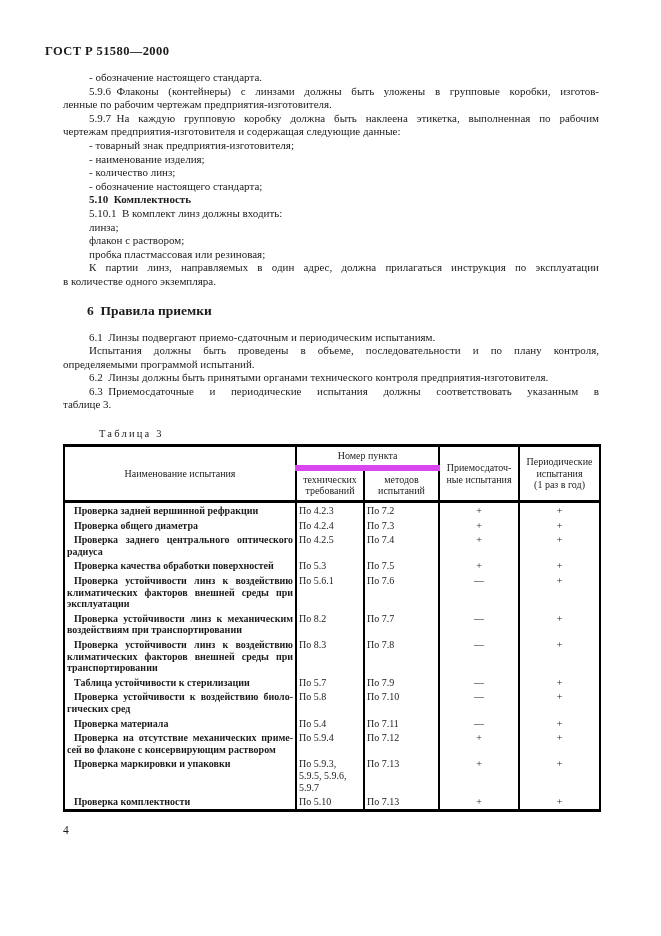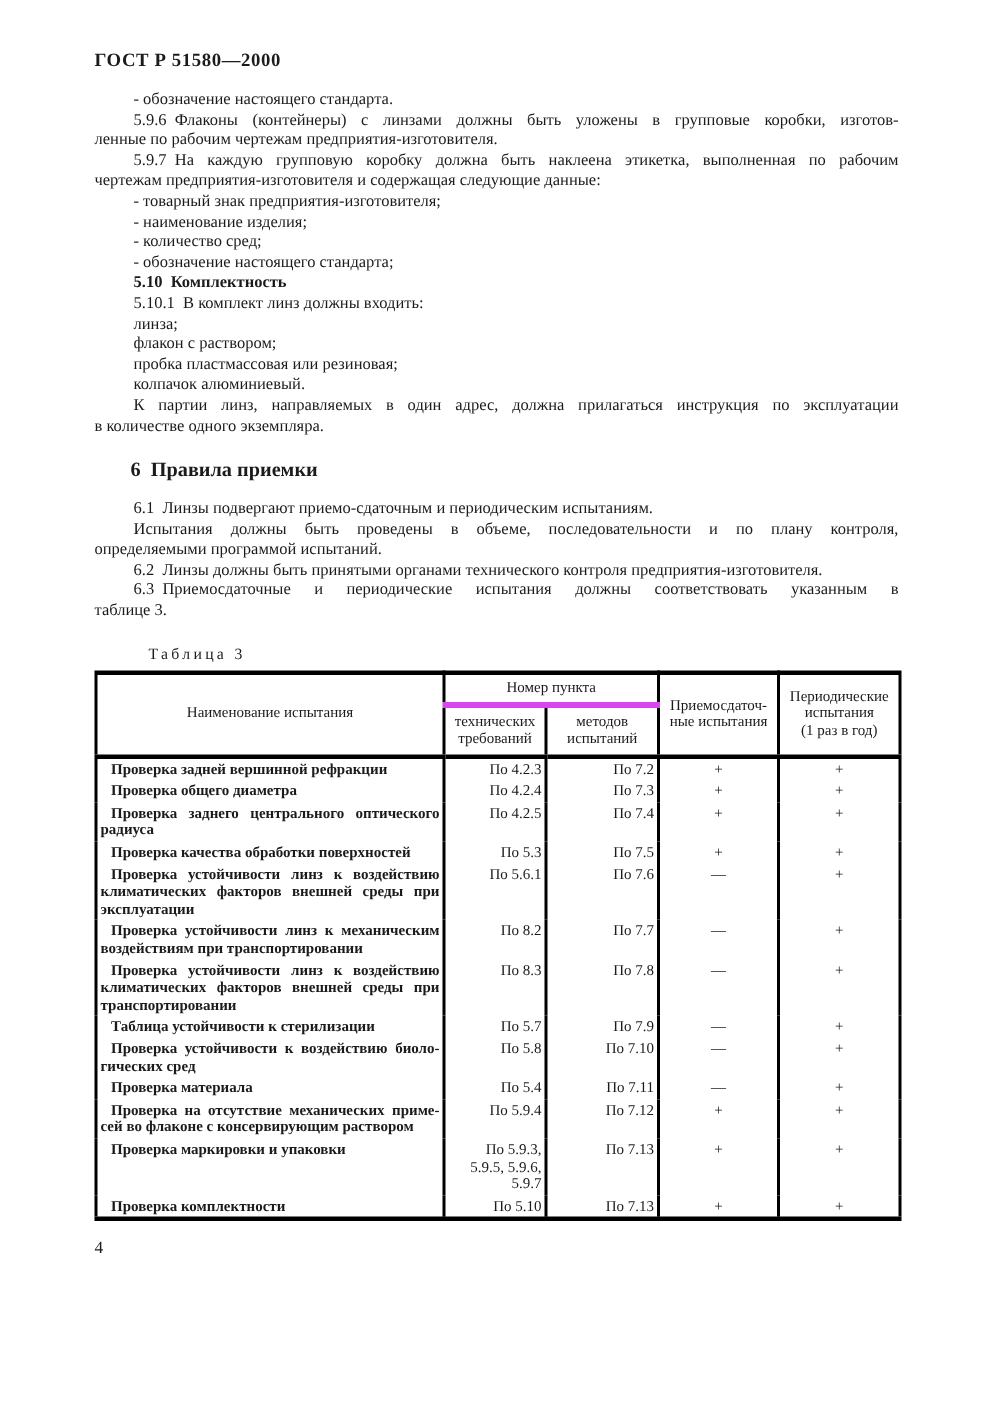--- a/index.html
+++ b/index.html
@@ -5,22 +5,22 @@
   html, body { margin: 0; padding: 0; }
   body {
     width: 661px; height: 936px;
     background: #ffffff;
     font-family: "Liberation Serif", "DejaVu Serif", serif;
     color: #1b1b1b;
   }
   .page { width: 661px; height: 936px; overflow: hidden; background: #ffffff; }
 
   .doc-header {
-    padding-top: 33px;
-    margin-left: 63px;
+    padding-top: 44px;
+    margin-left: 45px;
     font-weight: bold;
     font-size: 12.5px;
     line-height: 15px;
     letter-spacing: 0.4px;
   }
 
   .content {
     margin: 12px 62px 0 63px;
     width: 536px;
     font-size: 11px;
@@ -54,21 +54,21 @@
     line-height: 11.6px;
     border: 2px solid #000;
     border-top-width: 3px;
     border-bottom-width: 3px;
   }
   .gost th, .gost td {
     border-left: 2px solid #000;
     border-right: 2px solid #000;
   }
   .gost thead th {
-    border-bottom: 4px solid #d946ef;
+    border-bottom: 6px solid #d946ef;
     text-align: center;
     vertical-align: middle;
     font-weight: normal;
     padding: 2px;
     white-space: pre-line;
   }
   .gost thead tr.sub th,
   .gost thead th[rowspan] { border-bottom: 3px solid #000; }
   .gost thead tr.grp { height: 22px; }
   .gost thead tr.sub { height: 34px; }
@@ -78,21 +78,21 @@
     vertical-align: top;
     padding: 2px 2px 1px 2px;
   }
   td.cname {
     text-align: justify;
     text-indent: 7px;
     padding-left: 3px;
     padding-right: 3px;
     font-weight: bold;
   }
-  td.cnum  { text-align: right; }
+  td.cnum  { text-align: left; }
   td.cmark { text-align: center; }
 
   .page-num {
     margin: 12px 0 0 63px;
     font-size: 11.5px;
   }
 </style>
 </head>
 <body>
 
@@ -101,28 +101,27 @@
   <div class="doc-header">ГОСТ Р 51580—2000</div>
 
   <div class="content">
       <div class="line indent">- обозначение настоящего стандарта.</div>
       <div class="line indent stretch">5.9.6 Флаконы (контейнеры) с линзами должны быть уложены в групповые коробки, изготов-</div>
       <div class="line">ленные по рабочим чертежам предприятия-изготовителя.</div>
       <div class="line indent stretch">5.9.7 На каждую групповую коробку должна быть наклеена этикетка, выполненная по рабочим</div>
       <div class="line">чертежам предприятия-изготовителя и содержащая следующие данные:</div>
       <div class="line indent">- товарный знак предприятия-изготовителя;</div>
       <div class="line indent">- наименование изделия;</div>
-      <div class="line indent">- количество сред;</div>
+      <div class="line indent">- количество линз;</div>
       <div class="line indent">- обозначение настоящего стандарта;</div>
       <div class="line indent bold">5.10 Комплектность</div>
       <div class="line indent">5.10.1 В комплект линз должны входить:</div>
       <div class="line indent">линза;</div>
       <div class="line indent">флакон с раствором;</div>
       <div class="line indent">пробка пластмассовая или резиновая;</div>
-      <div class="line indent">колпачок алюминиевый.</div>
       <div class="line indent stretch">К партии линз, направляемых в один адрес, должна прилагаться инструкция по эксплуатации</div>
       <div class="line">в количестве одного экземпляра.</div>
       <div class="line h1">6 Правила приемки</div>
       <div class="line indent">6.1 Линзы подвергают приемо-сдаточным и периодическим испытаниям.</div>
       <div class="line indent stretch">Испытания должны быть проведены в объеме, последовательности и по плану контроля,</div>
       <div class="line">определяемыми программой испытаний.</div>
       <div class="line indent">6.2 Линзы должны быть принятыми органами технического контроля предприятия-изготовителя.</div>
       <div class="line indent stretch">6.3 Приемосдаточные и периодические испытания должны соответствовать указанным в</div>
       <div class="line">таблице 3.</div>
     </div>

